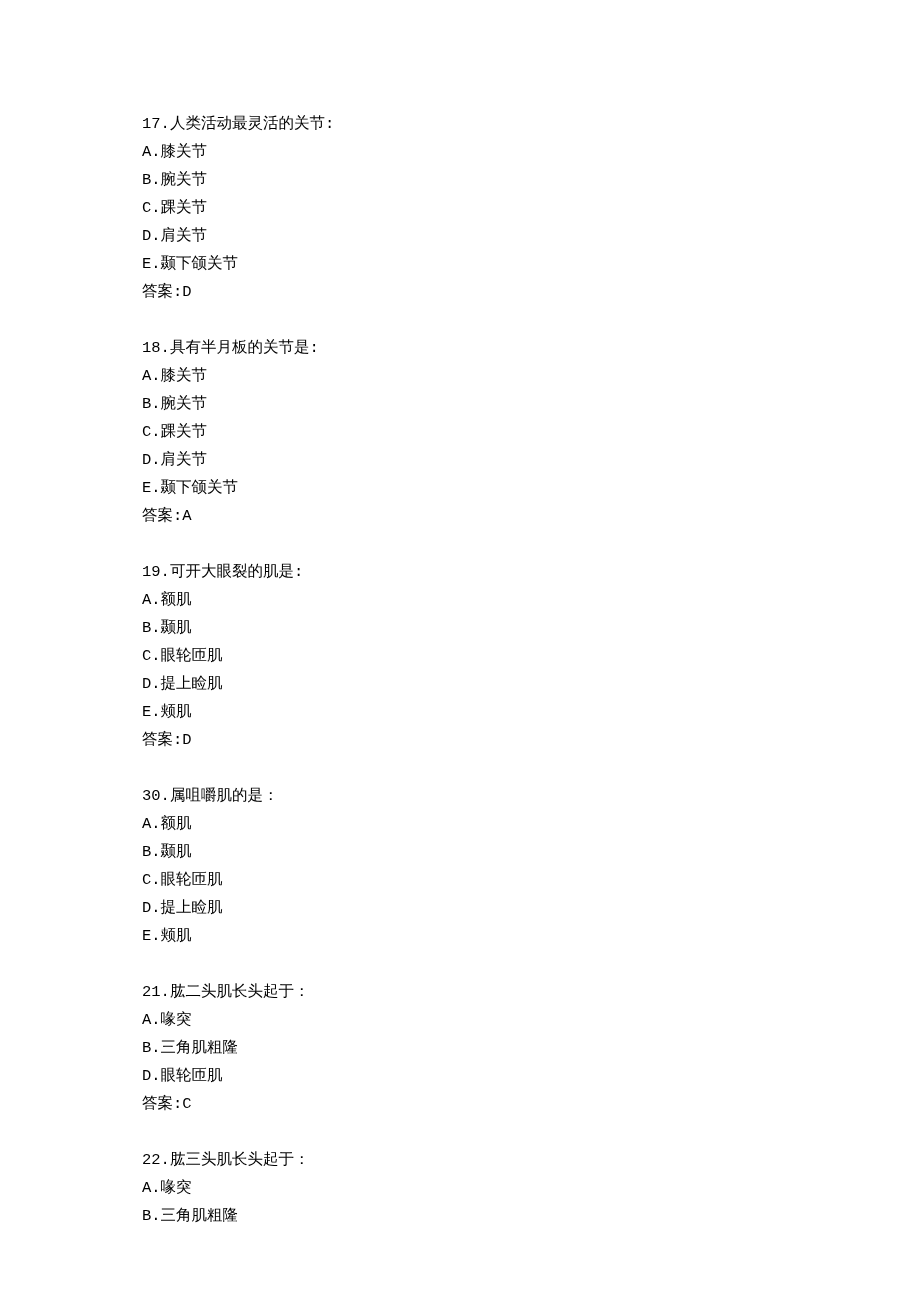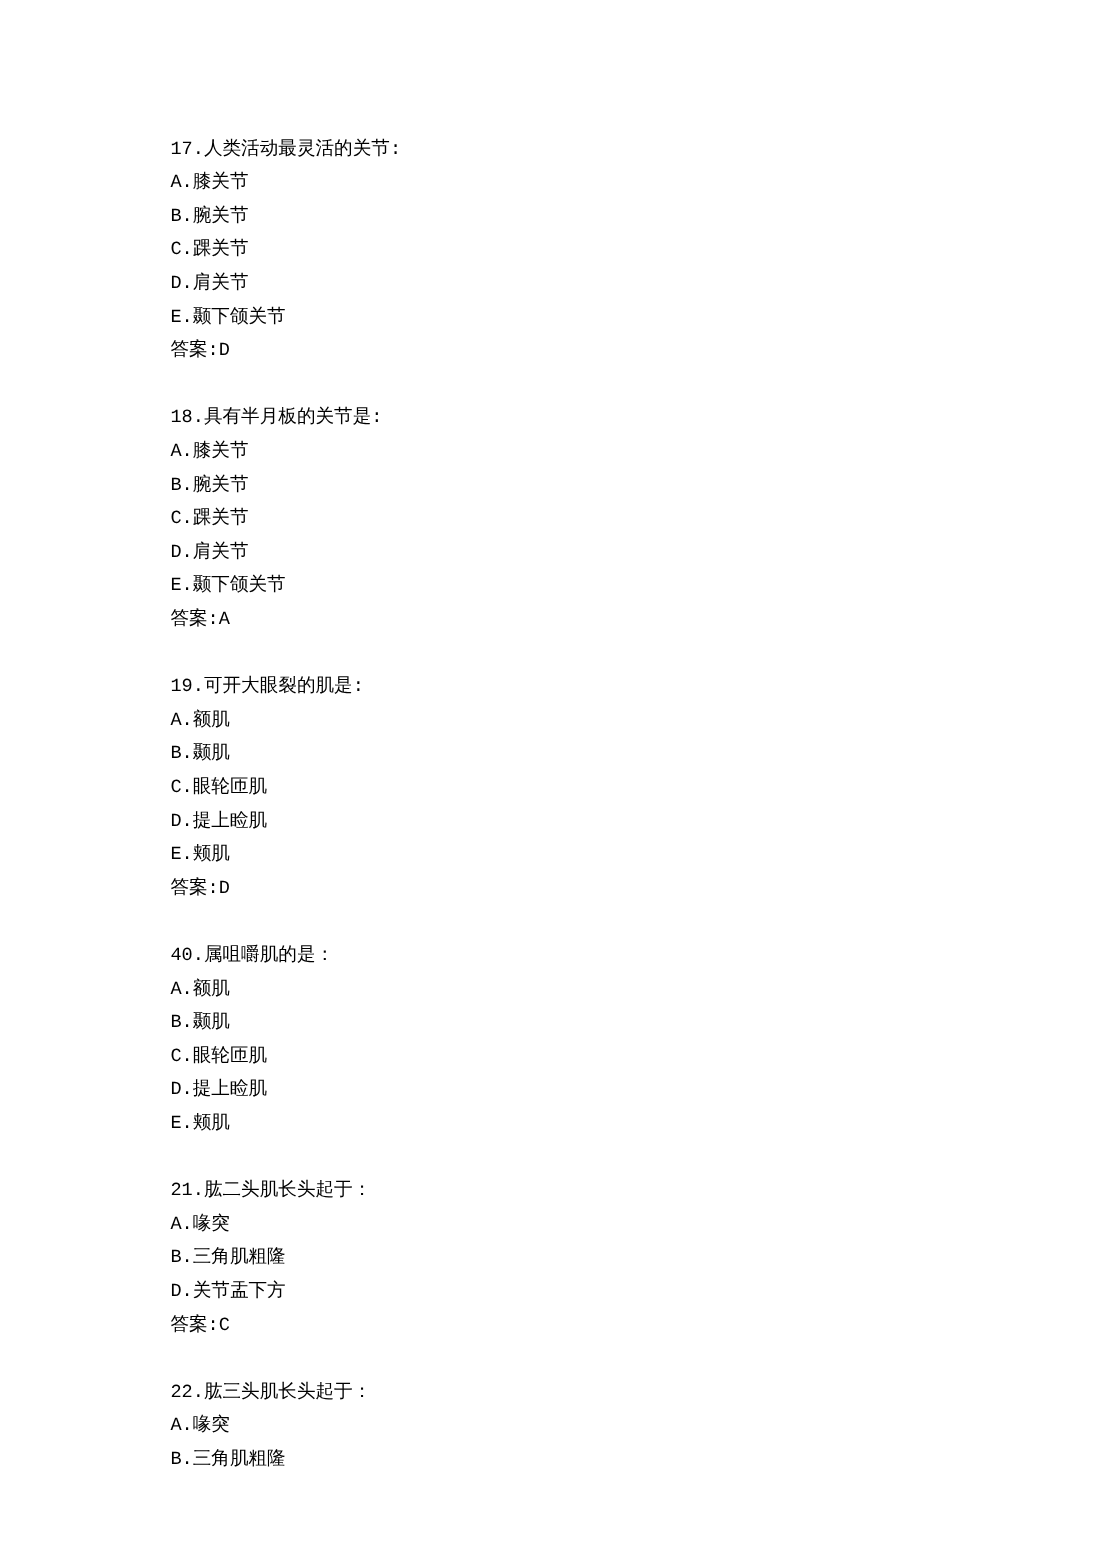--- a/index.html
+++ b/index.html
@@ -55,33 +55,33 @@
     <span class="stem q-line">19.可开大眼裂的肌是:</span>
     <span class="option q-line">A.额肌</span>
     <span class="option q-line">B.颞肌</span>
     <span class="option q-line">C.眼轮匝肌</span>
     <span class="option q-line">D.提上睑肌</span>
     <span class="option q-line">E.颊肌</span>
     <span class="answer q-line">答案:D</span>
   </div>
 
   <div class="question">
-    <span class="stem q-line">40.属咀嚼肌的是：</span>
+    <span class="stem q-line">30.属咀嚼肌的是：</span>
     <span class="option q-line">A.额肌</span>
     <span class="option q-line">B.颞肌</span>
     <span class="option q-line">C.眼轮匝肌</span>
     <span class="option q-line">D.提上睑肌</span>
     <span class="option q-line">E.颊肌</span>
   </div>
 
   <div class="question">
     <span class="stem q-line">21.肱二头肌长头起于：</span>
     <span class="option q-line">A.喙突</span>
     <span class="option q-line">B.三角肌粗隆</span>
-    <span class="option q-line">D.关节盂下方</span>
+    <span class="option q-line">D.眼轮匝肌</span>
     <span class="answer q-line">答案:C</span>
   </div>
 
   <div class="question">
     <span class="stem q-line">22.肱三头肌长头起于：</span>
     <span class="option q-line">A.喙突</span>
     <span class="option q-line">B.三角肌粗隆</span>
 
   </div>
 

